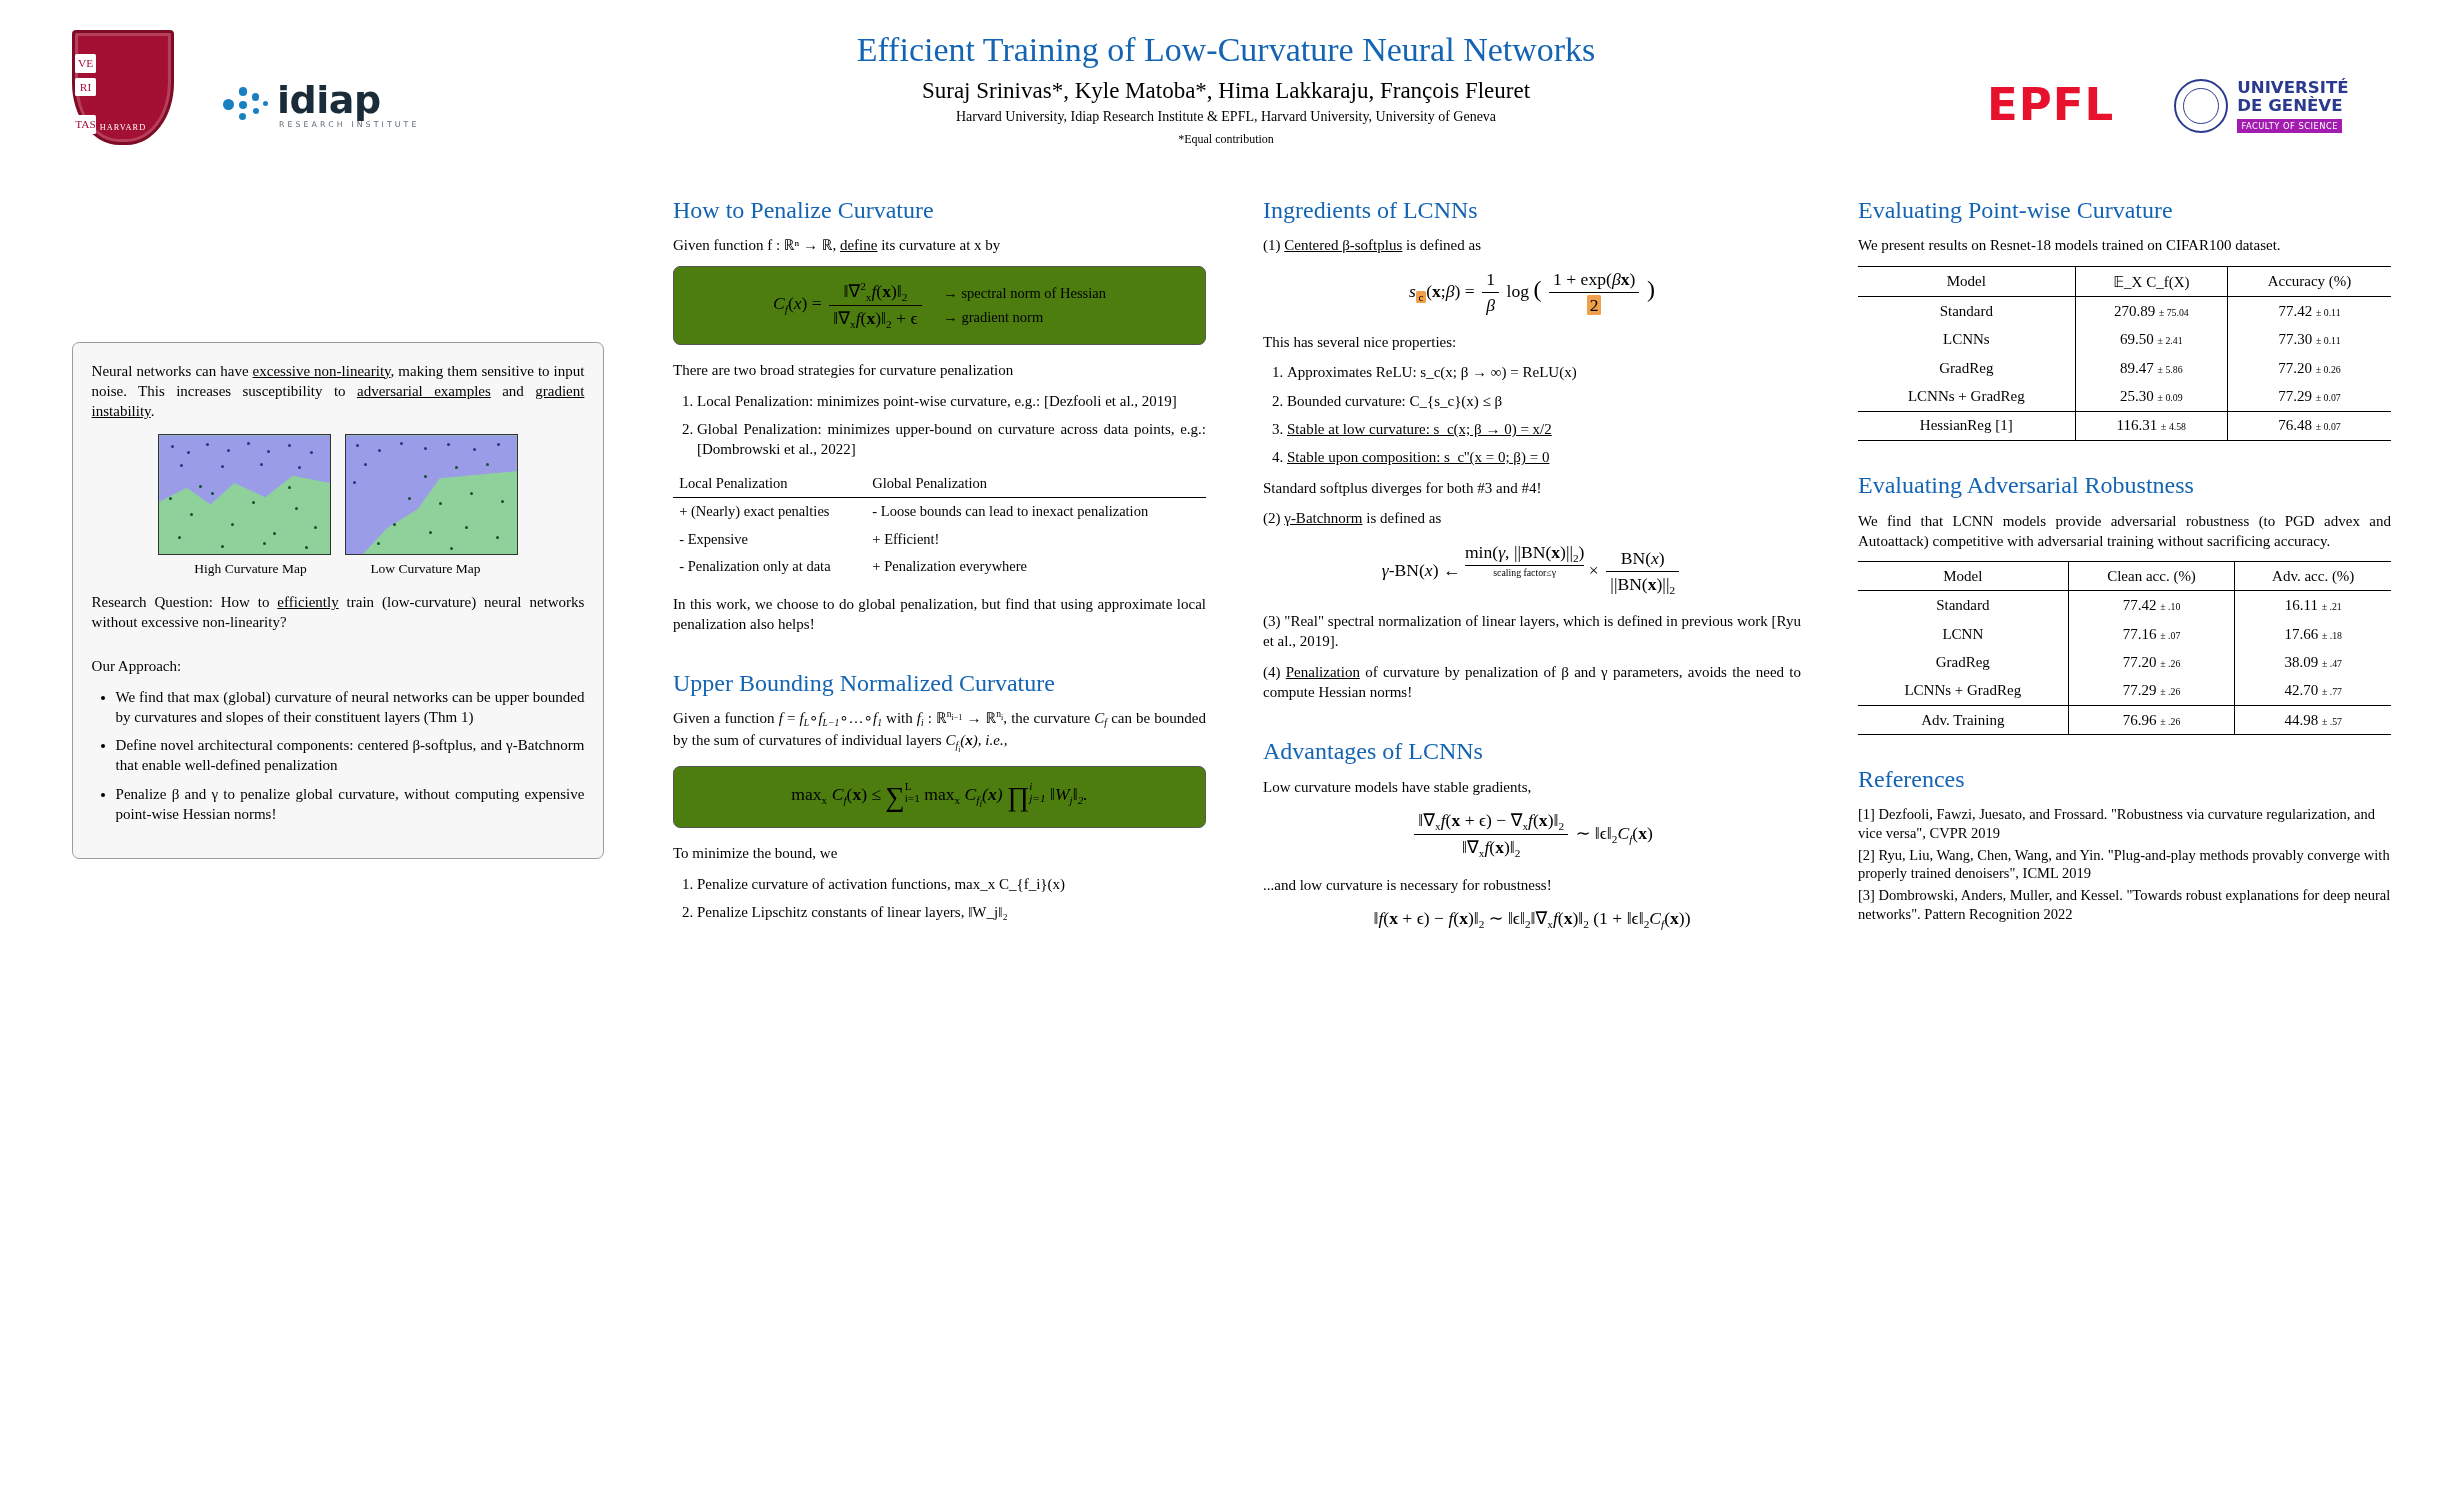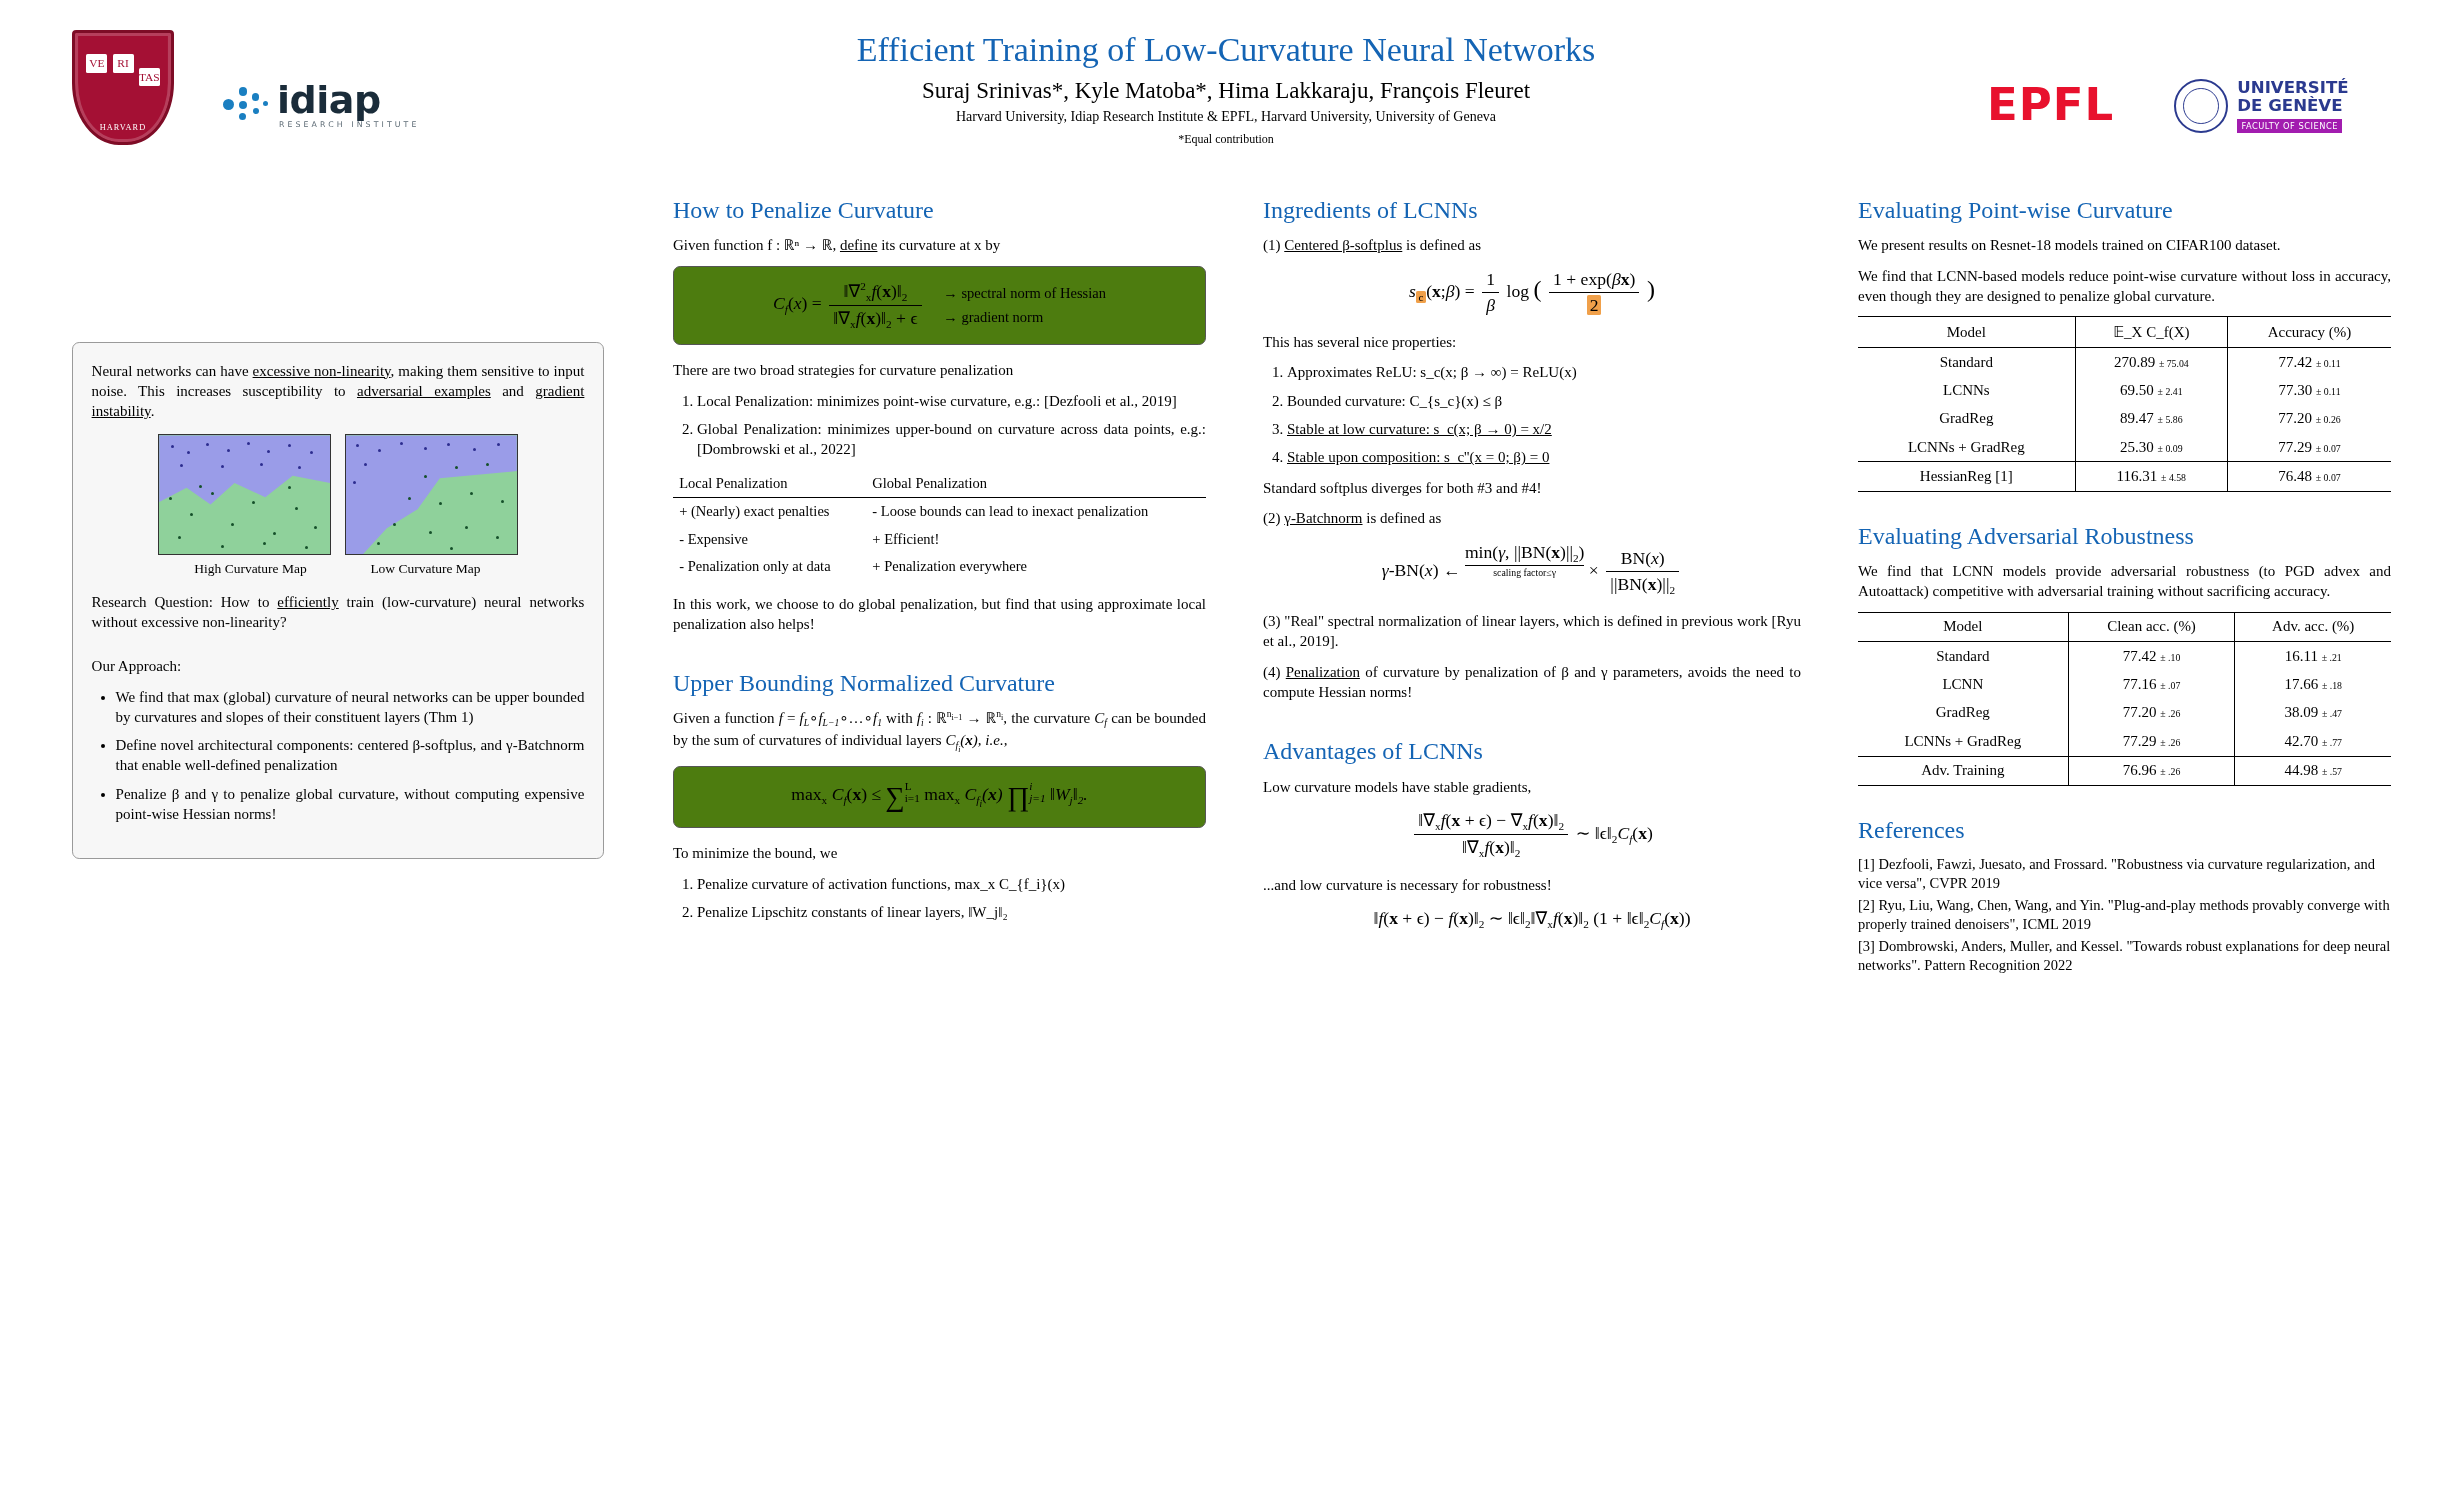--- a/index.html
+++ b/index.html
@@ -18,21 +18,21 @@
   .harvard-logo {
     position:absolute; left:72px; top:30px; width:104px; height:119px;
   }
   .harvard-shield {
     width:96px; height:109px; background:#A41034;
     border-radius: 4.1px 4.1px 47px 47px / 4.1px 4.1px 62px 62px;
     border: 3.6px solid #7e0c26;
     position:relative;
     box-shadow: inset 0 0 0 3.1px #ffffff33;
   }
-  .harvard-books { position:absolute; left:0; right:0; top:21px; display:flex; justify-content:center; gap:5.2px;}
+  .harvard-books { position:absolute; left:0; right:0; top:21px; display:flex; justify-content:center; gap:5.2px;flex-direction:column;}
   .harvard-books span {
     display:block; width:21px; height:18.6px; background:#fff; color:#A41034;
     font-size:11.4px; line-height:18.6px; text-align:center; font-family:"Liberation Serif",serif;
     border-radius:1.6px;
   }
   .harvard-books span.third { margin-top:13.5px; }
   .harvard-name {
     position:absolute; bottom:10.4px; left:0; right:0; text-align:center;
     color:#fff; font-size:8.3px; letter-spacing:1px; font-family:"Liberation Serif",serif;
   }
@@ -422,21 +422,20 @@
       <span class="formula">
         ‖<span class="math-i">f</span>(<b>x</b> + ϵ) − <span class="math-i">f</span>(<b>x</b>)‖<span class="sub">2</span> ∼ ‖ϵ‖<span class="sub">2</span>‖∇<span class="sub">x</span><span class="math-i">f</span>(<b>x</b>)‖<span class="sub">2</span> (1 + ‖ϵ‖<span class="sub">2</span><span class="math-i">C<span class="sub">f</span></span>(<b>x</b>))
       </span>
     </div>
   </div>
 
   <div class="col col-right">
 
     <h2 class="section">Evaluating Point-wise Curvature</h2>
     <p>We present results on Resnet-18 models trained on CIFAR100 dataset.</p>
-    <p>We find that LCNN-based models reduce point-wise curvature without loss in accuracy, even though they are designed to penalize global curvature.</p>
 
     <table class="res">
       <thead>
         <tr>
           <th>Model</th>
           <th class="vsep">𝔼_X C_f(X)</th>
           <th class="vsep">Accuracy (%)</th>
         </tr>
       </thead>
       <tbody>

